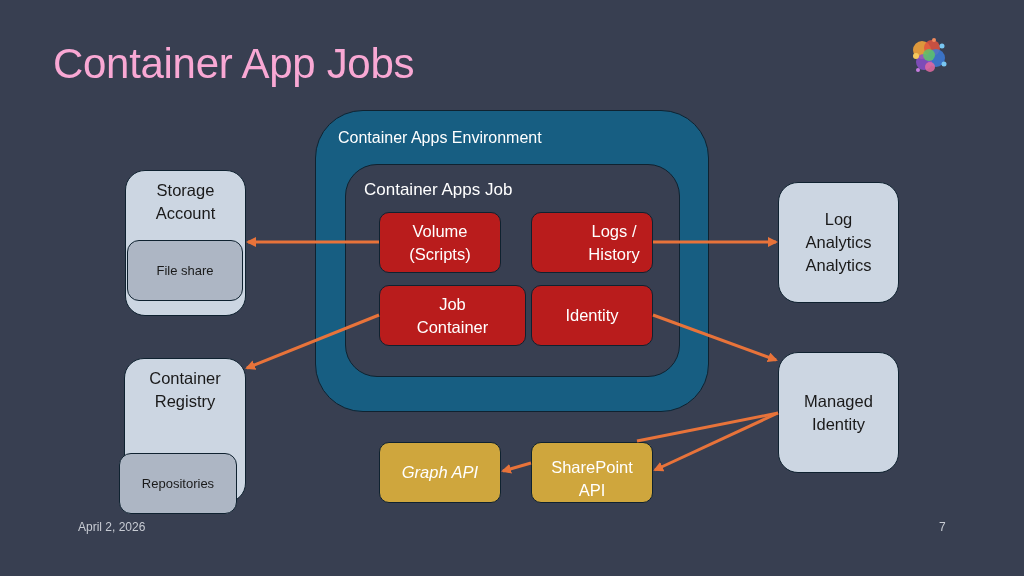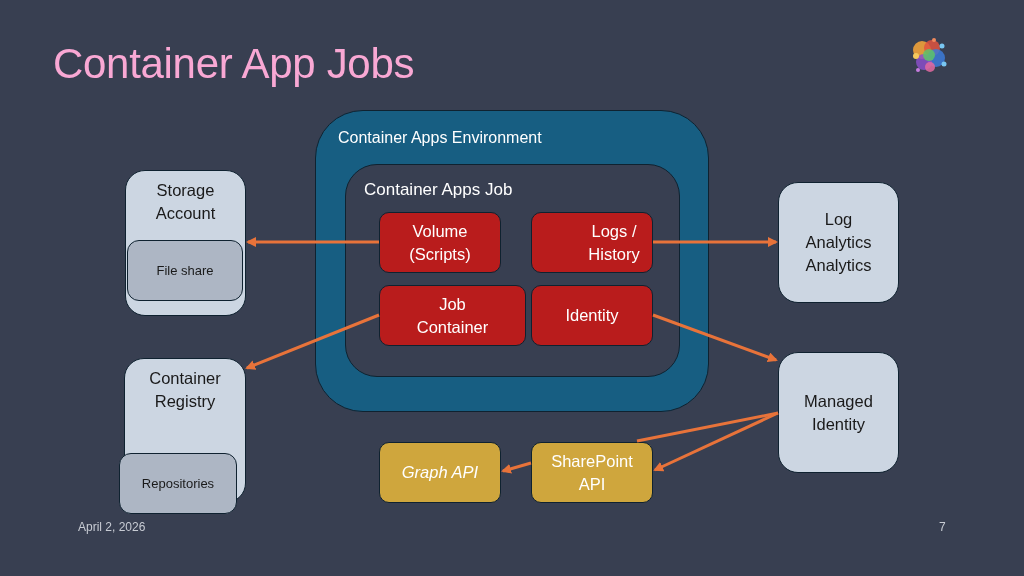--- a/index.html
+++ b/index.html
@@ -119,21 +119,21 @@
 <div class="box light" style="left:778px;top:352px;width:121px;height:121px;">
   <div>
       <div>Managed</div>
       <div>Identity</div>
     </div>
 </div>
 
 <div class="box gold" style="left:379px;top:442px;width:122px;height:61px;font-style:italic;">
   <div>Graph API</div>
 </div>
-<div class="box gold" style="left:531px;top:442px;width:122px;height:61px;">
+<div class="box gold" style="left:531px;top:442px;width:122px;height:61px;align-items:flex-end;">
   <div>
       <div>SharePoint</div>
       <div>API</div>
     </div>
 </div>
 
 <svg class="arrows" width="1024" height="576">
   <defs>
     <marker id="ah" markerWidth="10" markerHeight="10" refX="8" refY="5" orient="auto" markerUnits="userSpaceOnUse">
       <path d="M0,0 L10,5 L0,10 Z" fill="#e8733a"></path>

